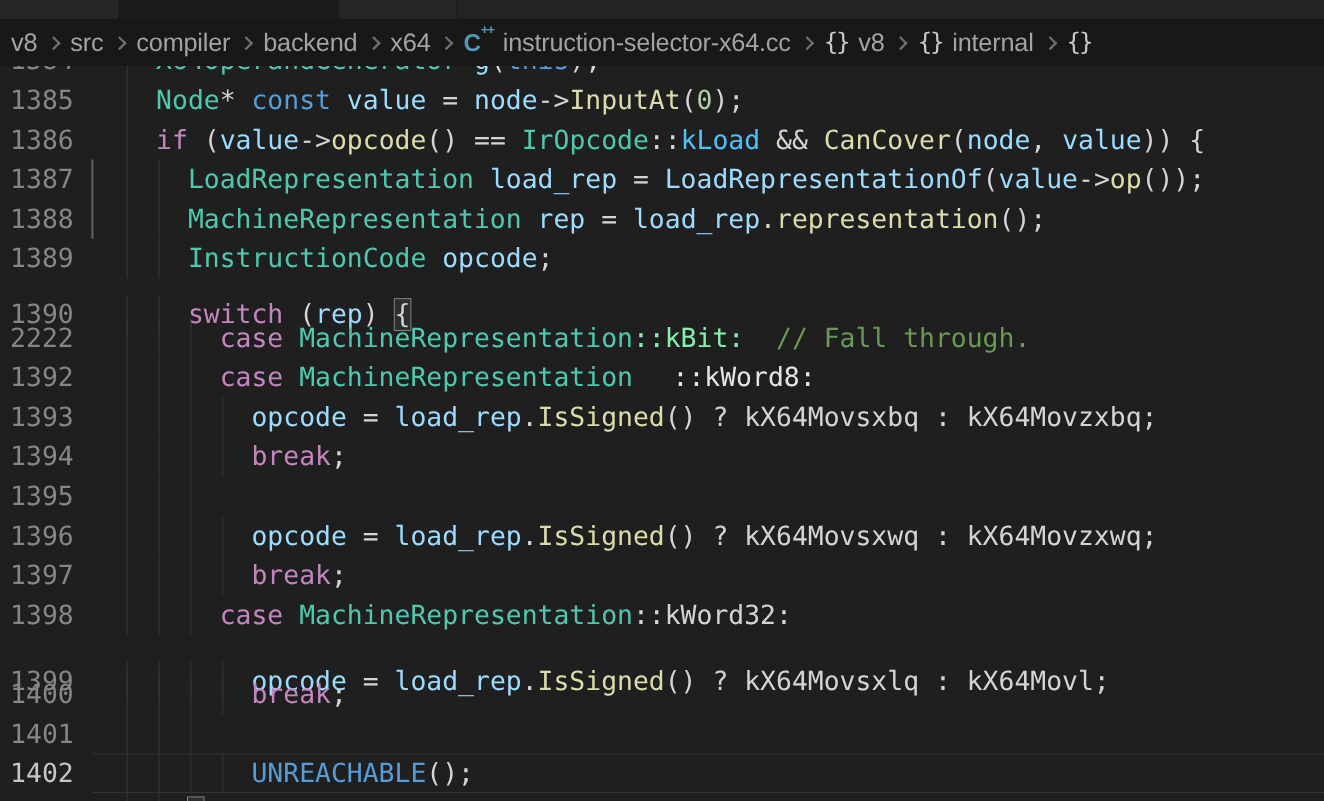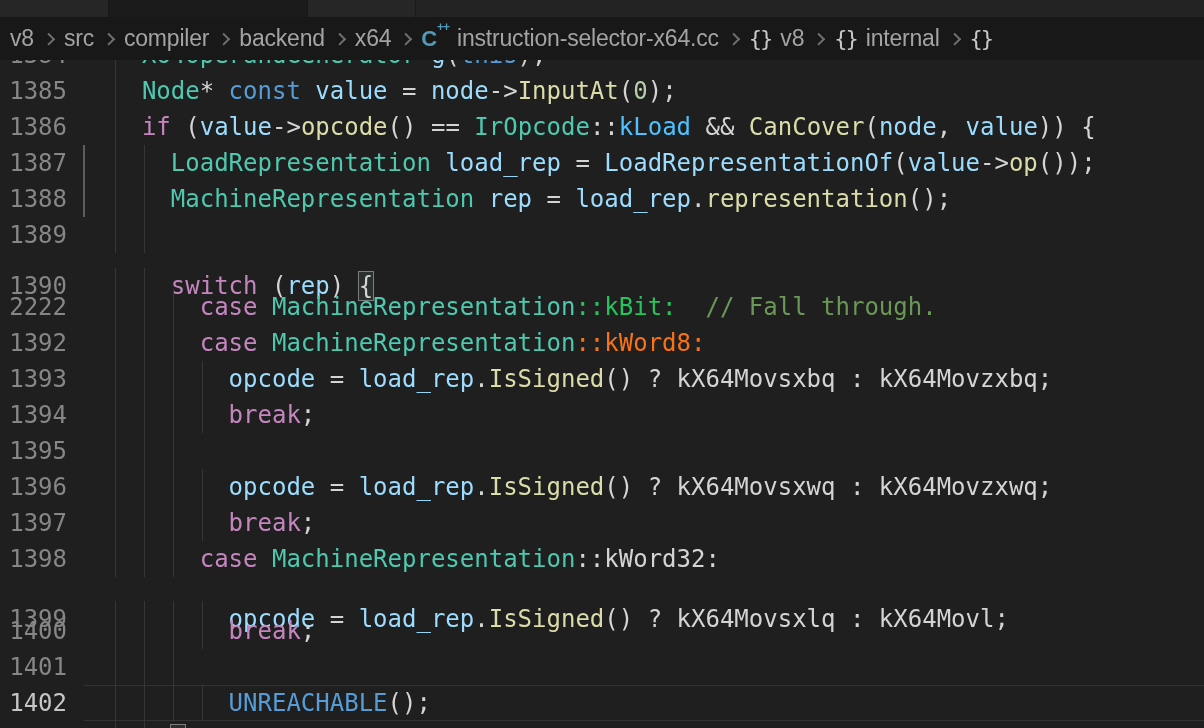--- a/index.html
+++ b/index.html
@@ -74,40 +74,41 @@
       <div class="code-line" style="top: 181px;">
         <div class="line-num">1388</div>
         <div class="indent-guide" style="left: 115px;"></div>
         <div class="indent-guide" style="left: 143.9px;"></div>
         <div class="line-content"><span>    </span><span style="color: rgb(78, 201, 176);">MachineRepresentation</span><span style="color: rgb(212, 212, 212);"> </span><span style="color: rgb(156, 220, 254);">rep</span><span style="color: rgb(212, 212, 212);"> = </span><span style="color: rgb(156, 220, 254);">load_rep</span><span style="color: rgb(212, 212, 212);">.</span><span style="color: rgb(220, 220, 170);">representation</span><span style="color: rgb(212, 212, 212);">();</span></div>
       </div>
       <div class="code-line" style="top: 217px;">
         <div class="line-num">1389</div>
         <div class="indent-guide" style="left: 115px;"></div>
         <div class="indent-guide" style="left: 143.9px;"></div>
+        <div class="line-content"><span>    </span><span style="color: rgb(78, 201, 176);">InstructionCode</span><span style="color: rgb(212, 212, 212);"> </span><span style="color: rgb(156, 220, 254);">opcode</span><span style="color: rgb(212, 212, 212);">;</span></div>
       </div>
       <div class="code-line" style="top: 268px;">
         <div class="line-num">1390</div>
         <div class="indent-guide" style="left: 115px;"></div>
         <div class="indent-guide" style="left: 143.9px;"></div>
         <div class="line-content"><span>    </span><span style="color: rgb(197, 134, 192);">switch</span><span style="color: rgb(212, 212, 212);"> (</span><span style="color: rgb(156, 220, 254);">rep</span><span style="color: rgb(212, 212, 212);">) </span><span class="bracket-box" style="color: rgb(212, 212, 212);">{</span></div>
       </div>
       <div class="code-line" style="top: 289px;">
         <div class="line-num">2222</div>
         <div class="indent-guide" style="left: 115px;"></div>
         <div class="indent-guide" style="left: 143.9px;"></div>
         <div class="indent-guide" style="left: 172.8px;"></div>
-        <div class="line-content"><span>      </span><span style="color: rgb(197, 134, 192);">case</span><span style="color: rgb(212, 212, 212);"> </span><span style="color: rgb(78, 201, 176);">MachineRepresentation</span><span style="color: #22c55e; margin-top: 24px;">::kBit:  </span><span style="color: rgb(106, 153, 85);">// Fall through.</span></div>
+        <div class="line-content"><span>      </span><span style="color: rgb(197, 134, 192);">case</span><span style="color: rgb(212, 212, 212);"> </span><span style="color: rgb(78, 201, 176);">MachineRepresentation</span><span style="color: #86efac; margin-top: 24px;">::kBit:  </span><span style="color: rgb(106, 153, 85);">// Fall through.</span></div>
       </div>
       <div class="code-line" style="top: 325px; padding-left: 10px;">
         <div class="line-num">1392</div>
         <div class="indent-guide" style="left: 115px;"></div>
         <div class="indent-guide" style="left: 143.9px;"></div>
         <div class="indent-guide" style="left: 172.8px;"></div>
-        <div class="line-content"><span>      </span><span style="color: rgb(197, 134, 192);">case</span><span style="color: rgb(212, 212, 212);"> </span><span style="color: rgb(78, 201, 176);">MachineRepresentation</span><span style="color: #f97316;">::kWord8:</span></div>
+        <div class="line-content"><span>      </span><span style="color: rgb(197, 134, 192);">case</span><span style="color: rgb(212, 212, 212);"> </span><span style="color: rgb(78, 201, 176);">MachineRepresentation</span><span style="color: #e5e5e5; margin-left: 36px;">::kWord8:</span></div>
       </div>
       <div class="code-line" style="top: 361px;">
         <div class="line-num">1393</div>
         <div class="indent-guide" style="left: 115px;"></div>
         <div class="indent-guide" style="left: 143.9px;"></div>
         <div class="indent-guide" style="left: 172.8px;"></div>
         <div class="indent-guide" style="left: 201.7px;"></div>
         <div class="line-content"><span>        </span><span style="color: rgb(156, 220, 254);">opcode</span><span style="color: rgb(212, 212, 212);"> = </span><span style="color: rgb(156, 220, 254);">load_rep</span><span style="color: rgb(212, 212, 212);">.</span><span style="color: rgb(220, 220, 170);">IsSigned</span><span style="color: rgb(212, 212, 212);">() ? kX64Movsxbq : kX64Movzxbq;</span></div>
       </div>
       <div class="code-line" style="top: 397px;">

